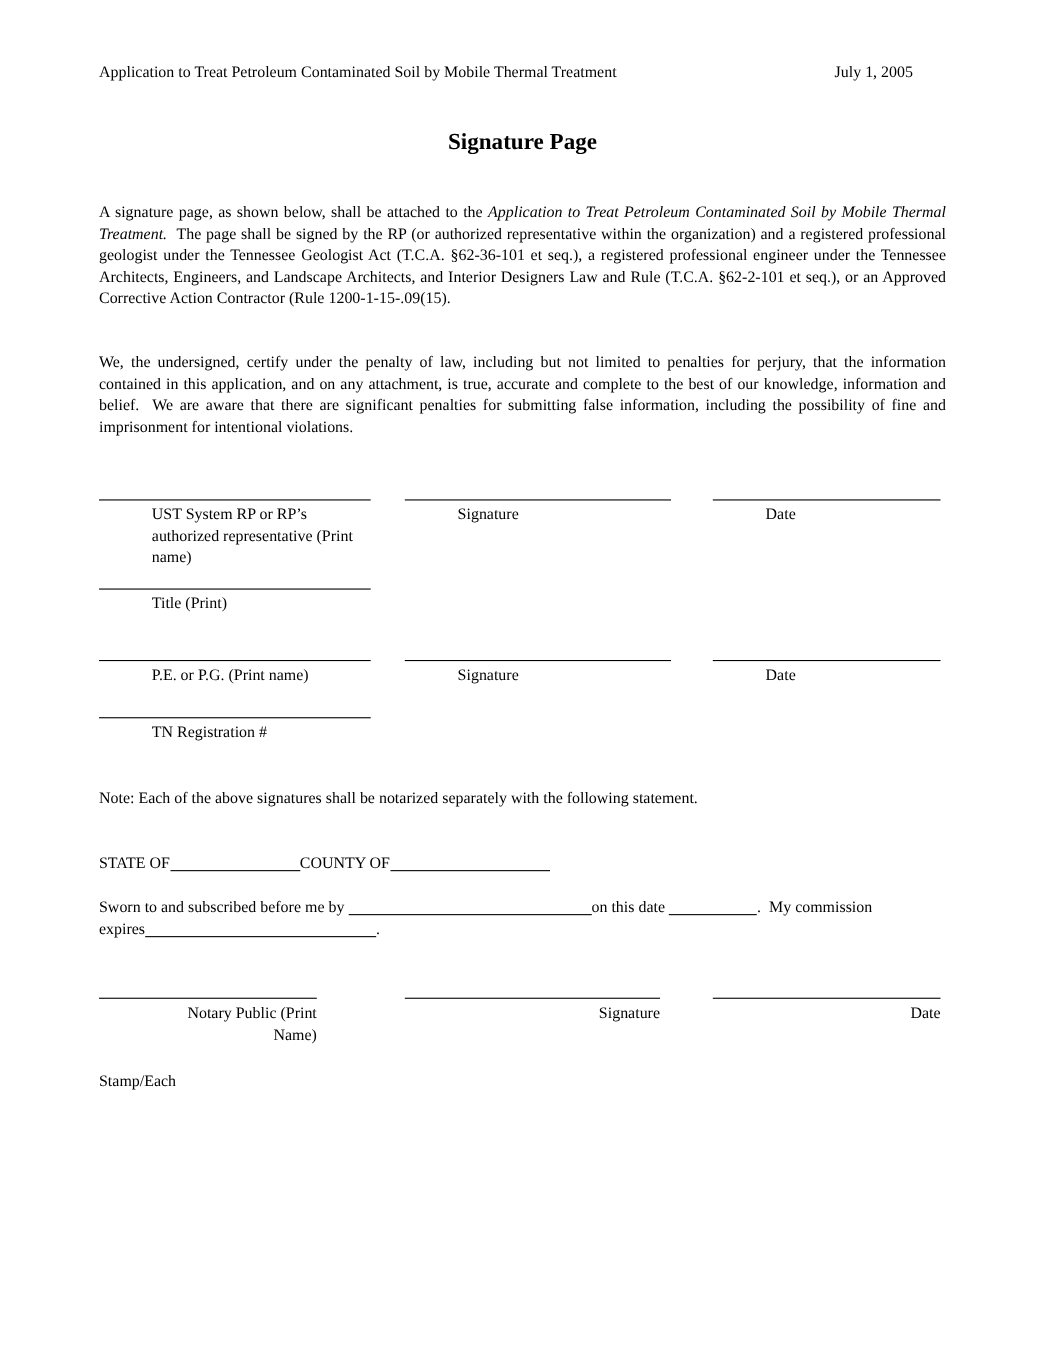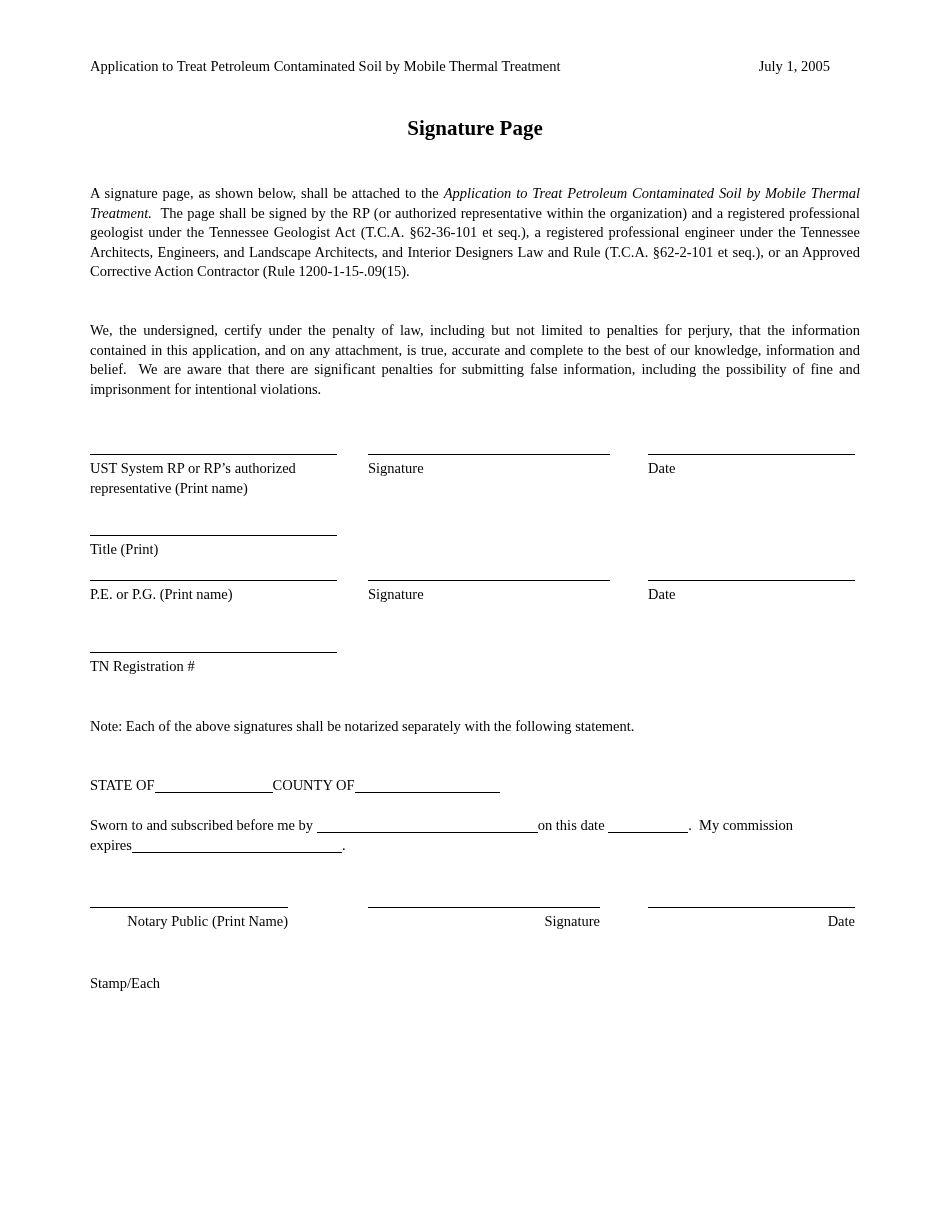--- a/index.html
+++ b/index.html
@@ -17,21 +17,21 @@
   .cx { left: 90px; width: 770px; }
   .para { text-align: justify; line-height: 19.5px; white-space: pre-wrap; }
   .single { line-height: 19.5px; white-space: pre-wrap; }
   .italic { font-style: italic; }
   .doc-header { display: flex; justify-content: space-between; line-height: 19px; }
   .doc-header .hdr-date { padding-right: 30px; }
   .page-title { text-align: center; font-weight: bold; font-size: 21px; line-height: 19px; }
   .sigrow { height: 60px; }
   .col { position: absolute; top: 0; }
   .sigline { height: 1px; background: #000000; }
-  .siglabel { margin-top: 4px; line-height: 19.5px; }
+  .siglabel { margin-top: 4px; line-height: 19.5px; margin-left: 48px; }
   .blank {
     display: inline-block;
     height: 12px;
     border-bottom: 1px solid #000000;
     vertical-align: -3px;
   }
   .w118 { width: 118px; }
   .w145 { width: 145px; }
   .w221 { width: 221px; }
   .w80  { width: 80px;  }
@@ -67,21 +67,21 @@
       <div class="sigline"></div>
       <div class="siglabel">Date</div>
     </div>
   </div>
 
   <div class="abs" style="top:535px; left:90px; width:247px;">
     <div class="sigline"></div>
     <div class="siglabel">Title (Print)</div>
   </div>
 
-  <div class="abs cx sigrow" style="top:580px;">
+  <div class="abs cx sigrow" style="top:600px;">
     <div class="col" style="left:0; width:247px;">
       <div class="sigline"></div>
       <div class="siglabel">P.E. or P.G. (Print name)</div>
     </div>
     <div class="col" style="left:278px; width:242px;">
       <div class="sigline"></div>
       <div class="siglabel">Signature</div>
     </div>
     <div class="col" style="left:558px; width:207px;">
       <div class="sigline"></div>

